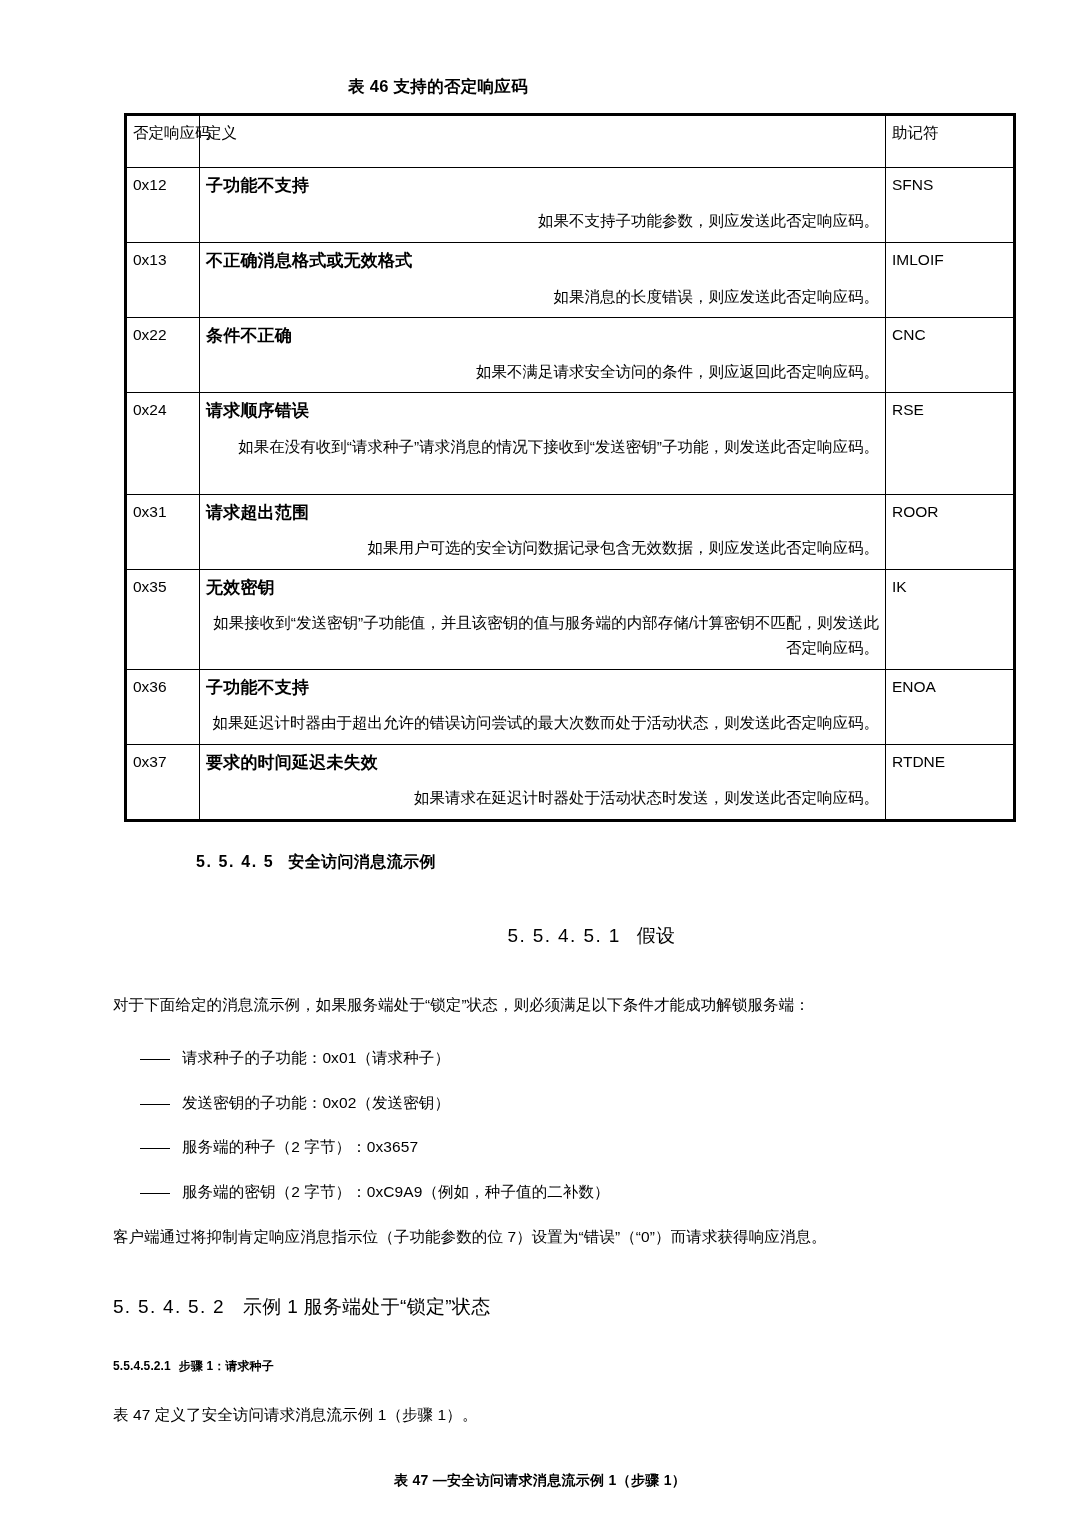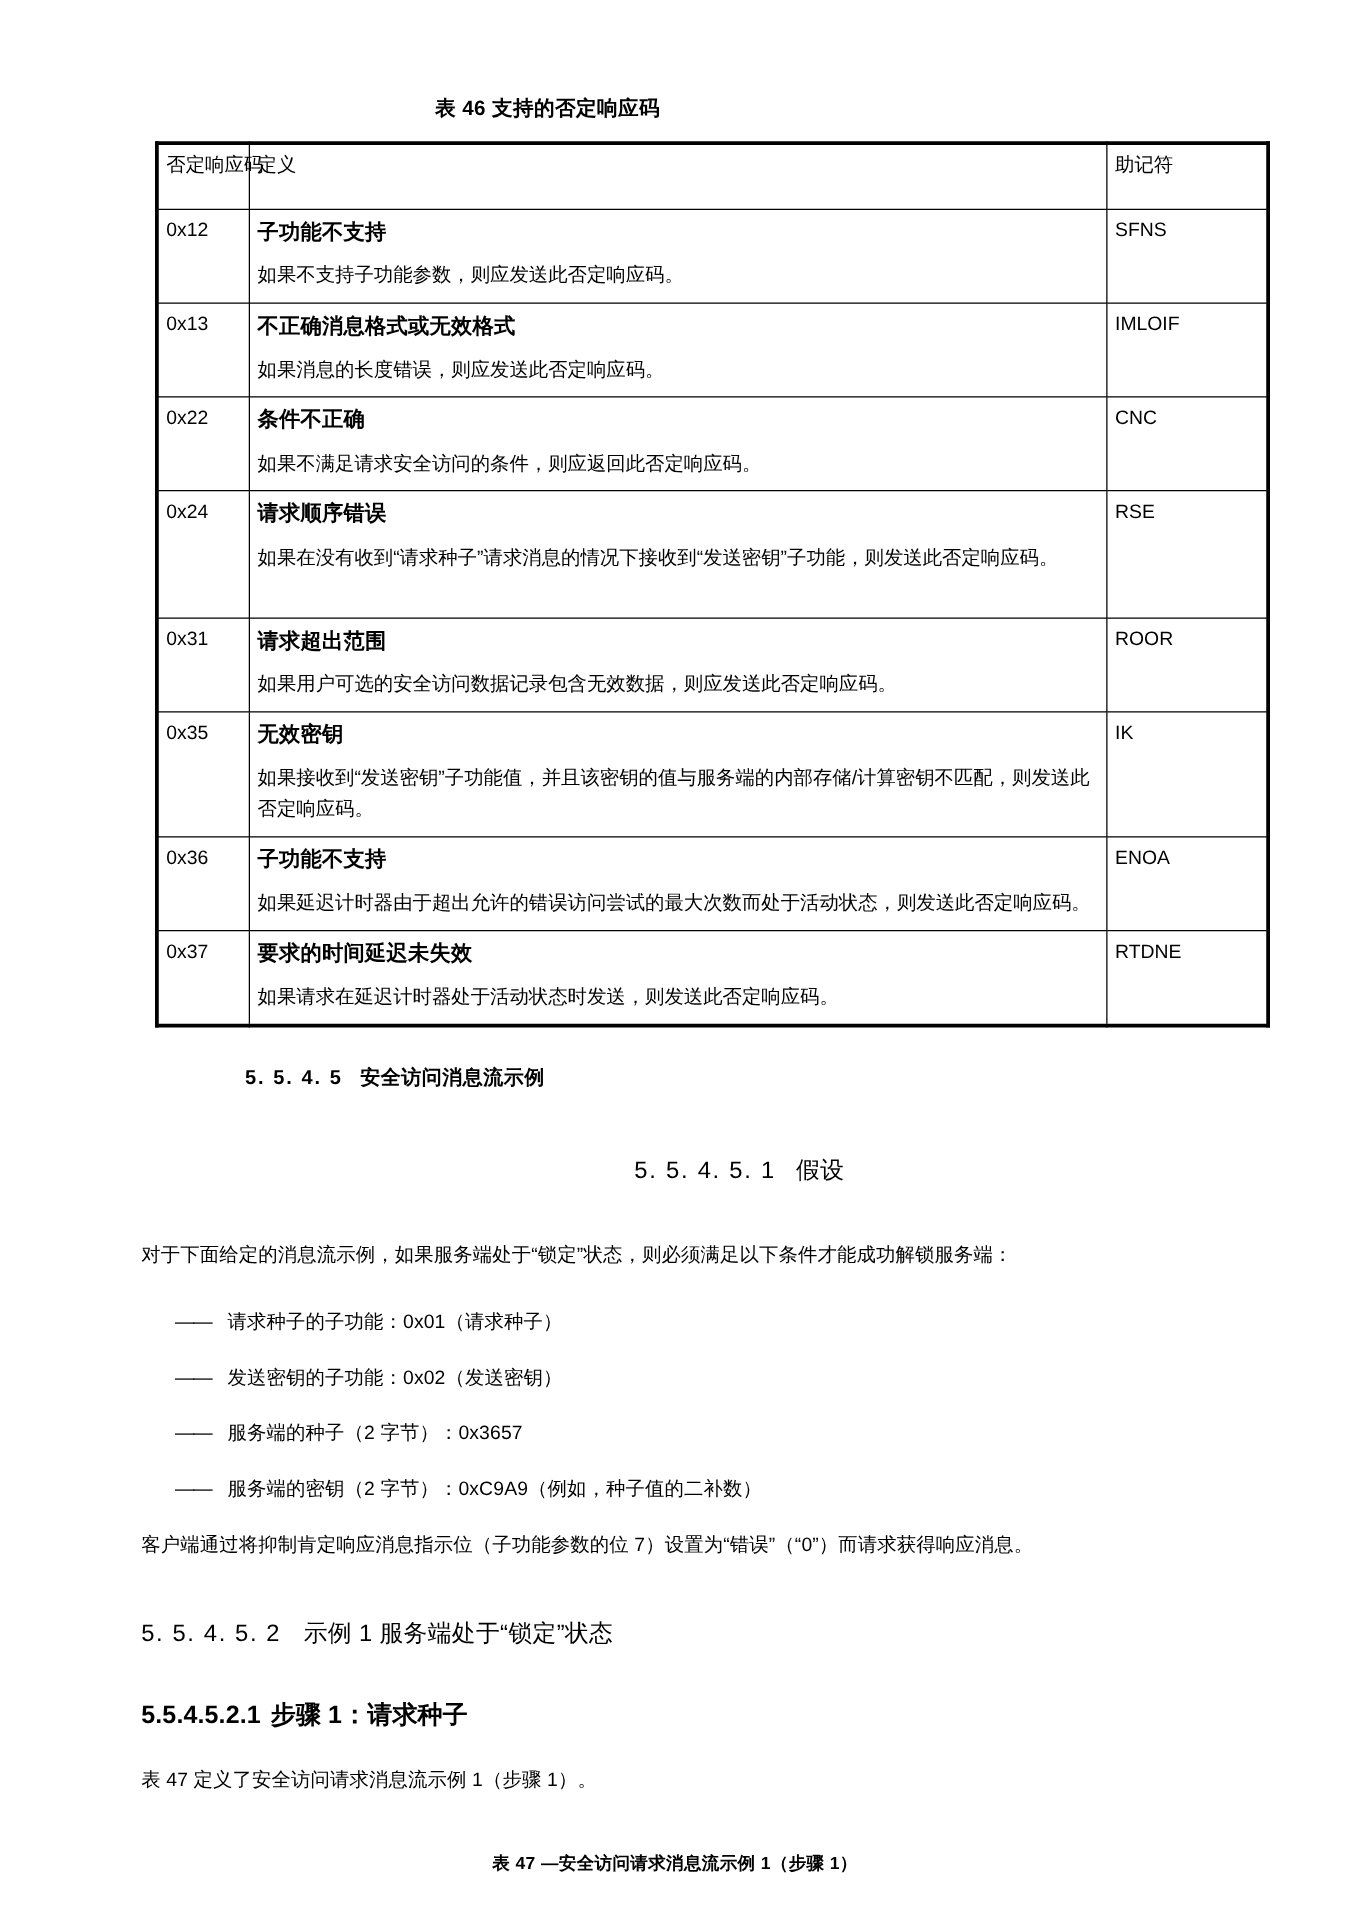--- a/index.html
+++ b/index.html
@@ -66,20 +66,21 @@
     font-weight: bold;
     font-size: 17px;
     margin: 0 0 10px 0;
     letter-spacing: 0.2px;
   }
   .def-body {
     font-weight: normal;
     font-size: 15.5px;
     margin: 0;
     line-height: 1.6;
+    text-align: right;
   }
   
   tr.tall-row td { padding-bottom: 34px; }
   tr.head-row td { padding-bottom: 22px; }
 
   
   .body-zone {
     position: absolute;
     left: 0;
     top: 818px;
@@ -115,21 +116,21 @@
     margin: 0;
     padding: 0 0 0 113px;
     letter-spacing: 0.3px;
   }
   .h4b .num { letter-spacing: 1.3px; }
   .h4b .sp  { display: inline-block; width: 18px; }
 
   .h5 {
     font-family: "Liberation Sans", "DejaVu Sans", sans-serif;
     font-weight: bold;
-    font-size: 20px;
+    font-size: 12px;
     margin: 0;
     padding: 0 0 0 113px;
     letter-spacing: 0.1px;
   }
   .h5 .sp { display: inline-block; width: 8px; }
 
   .para {
     font-family: "Liberation Sans", "DejaVu Sans", sans-serif;
     font-size: 15.5px;
     margin: 0;

